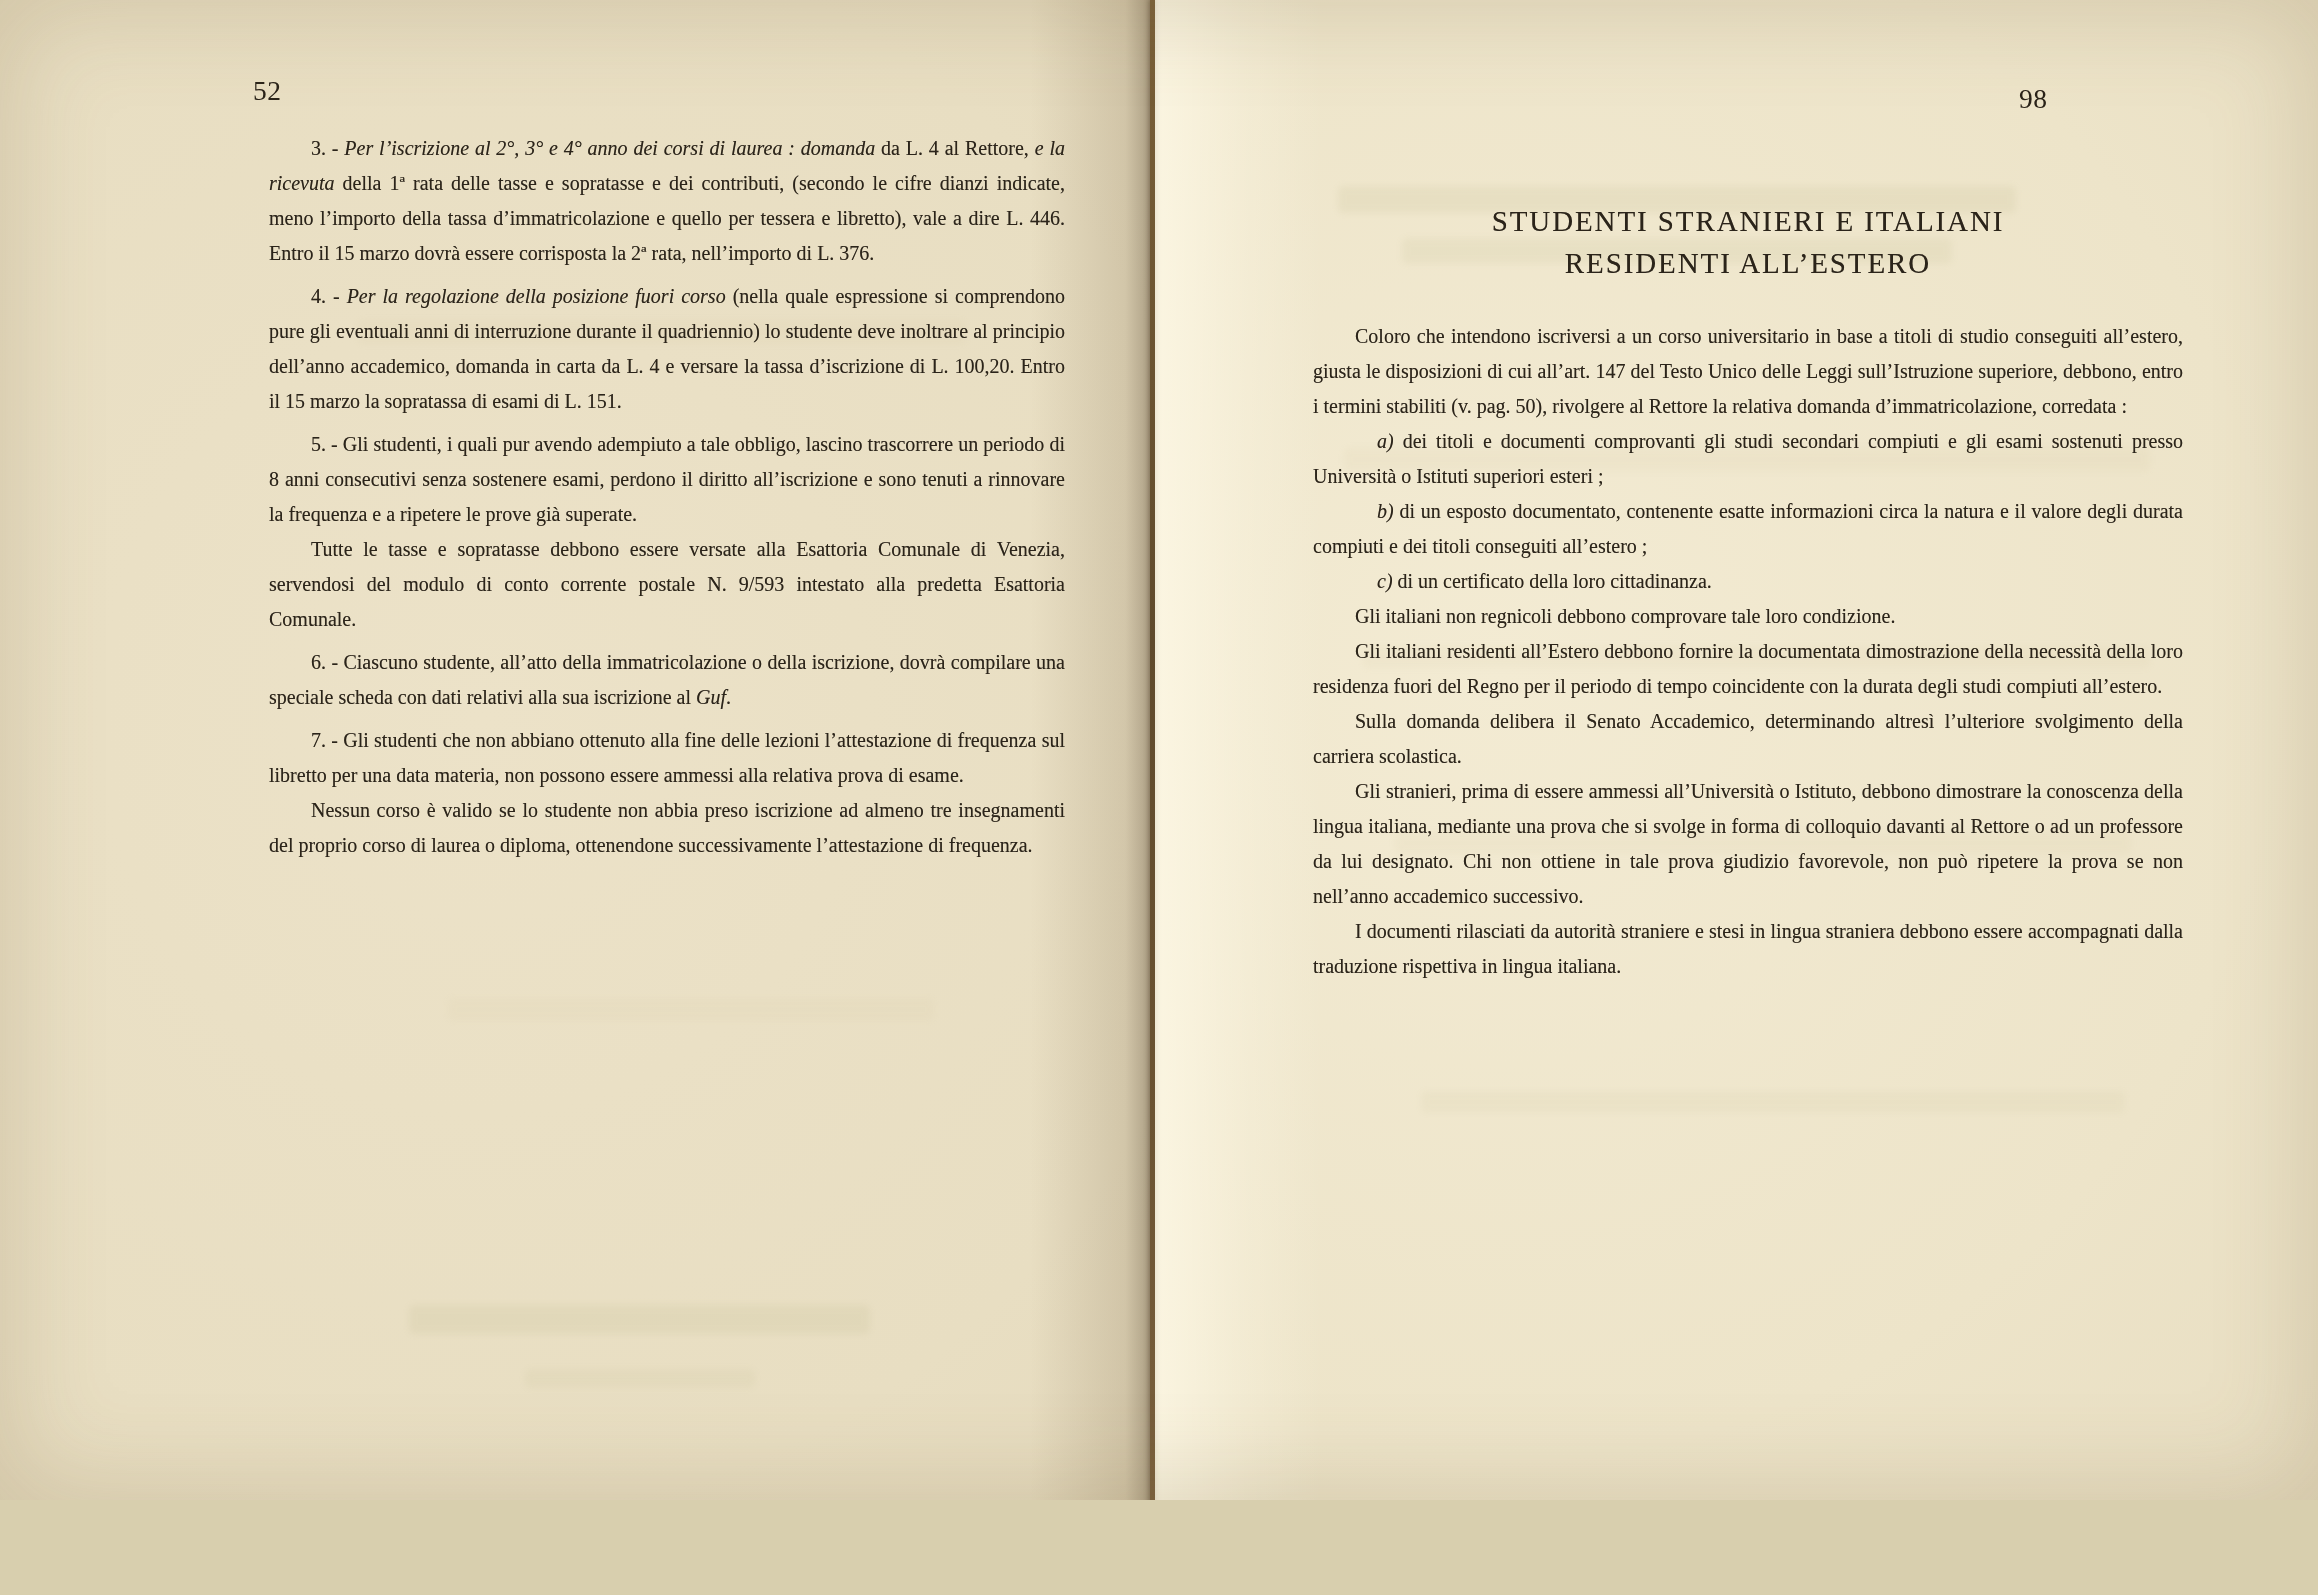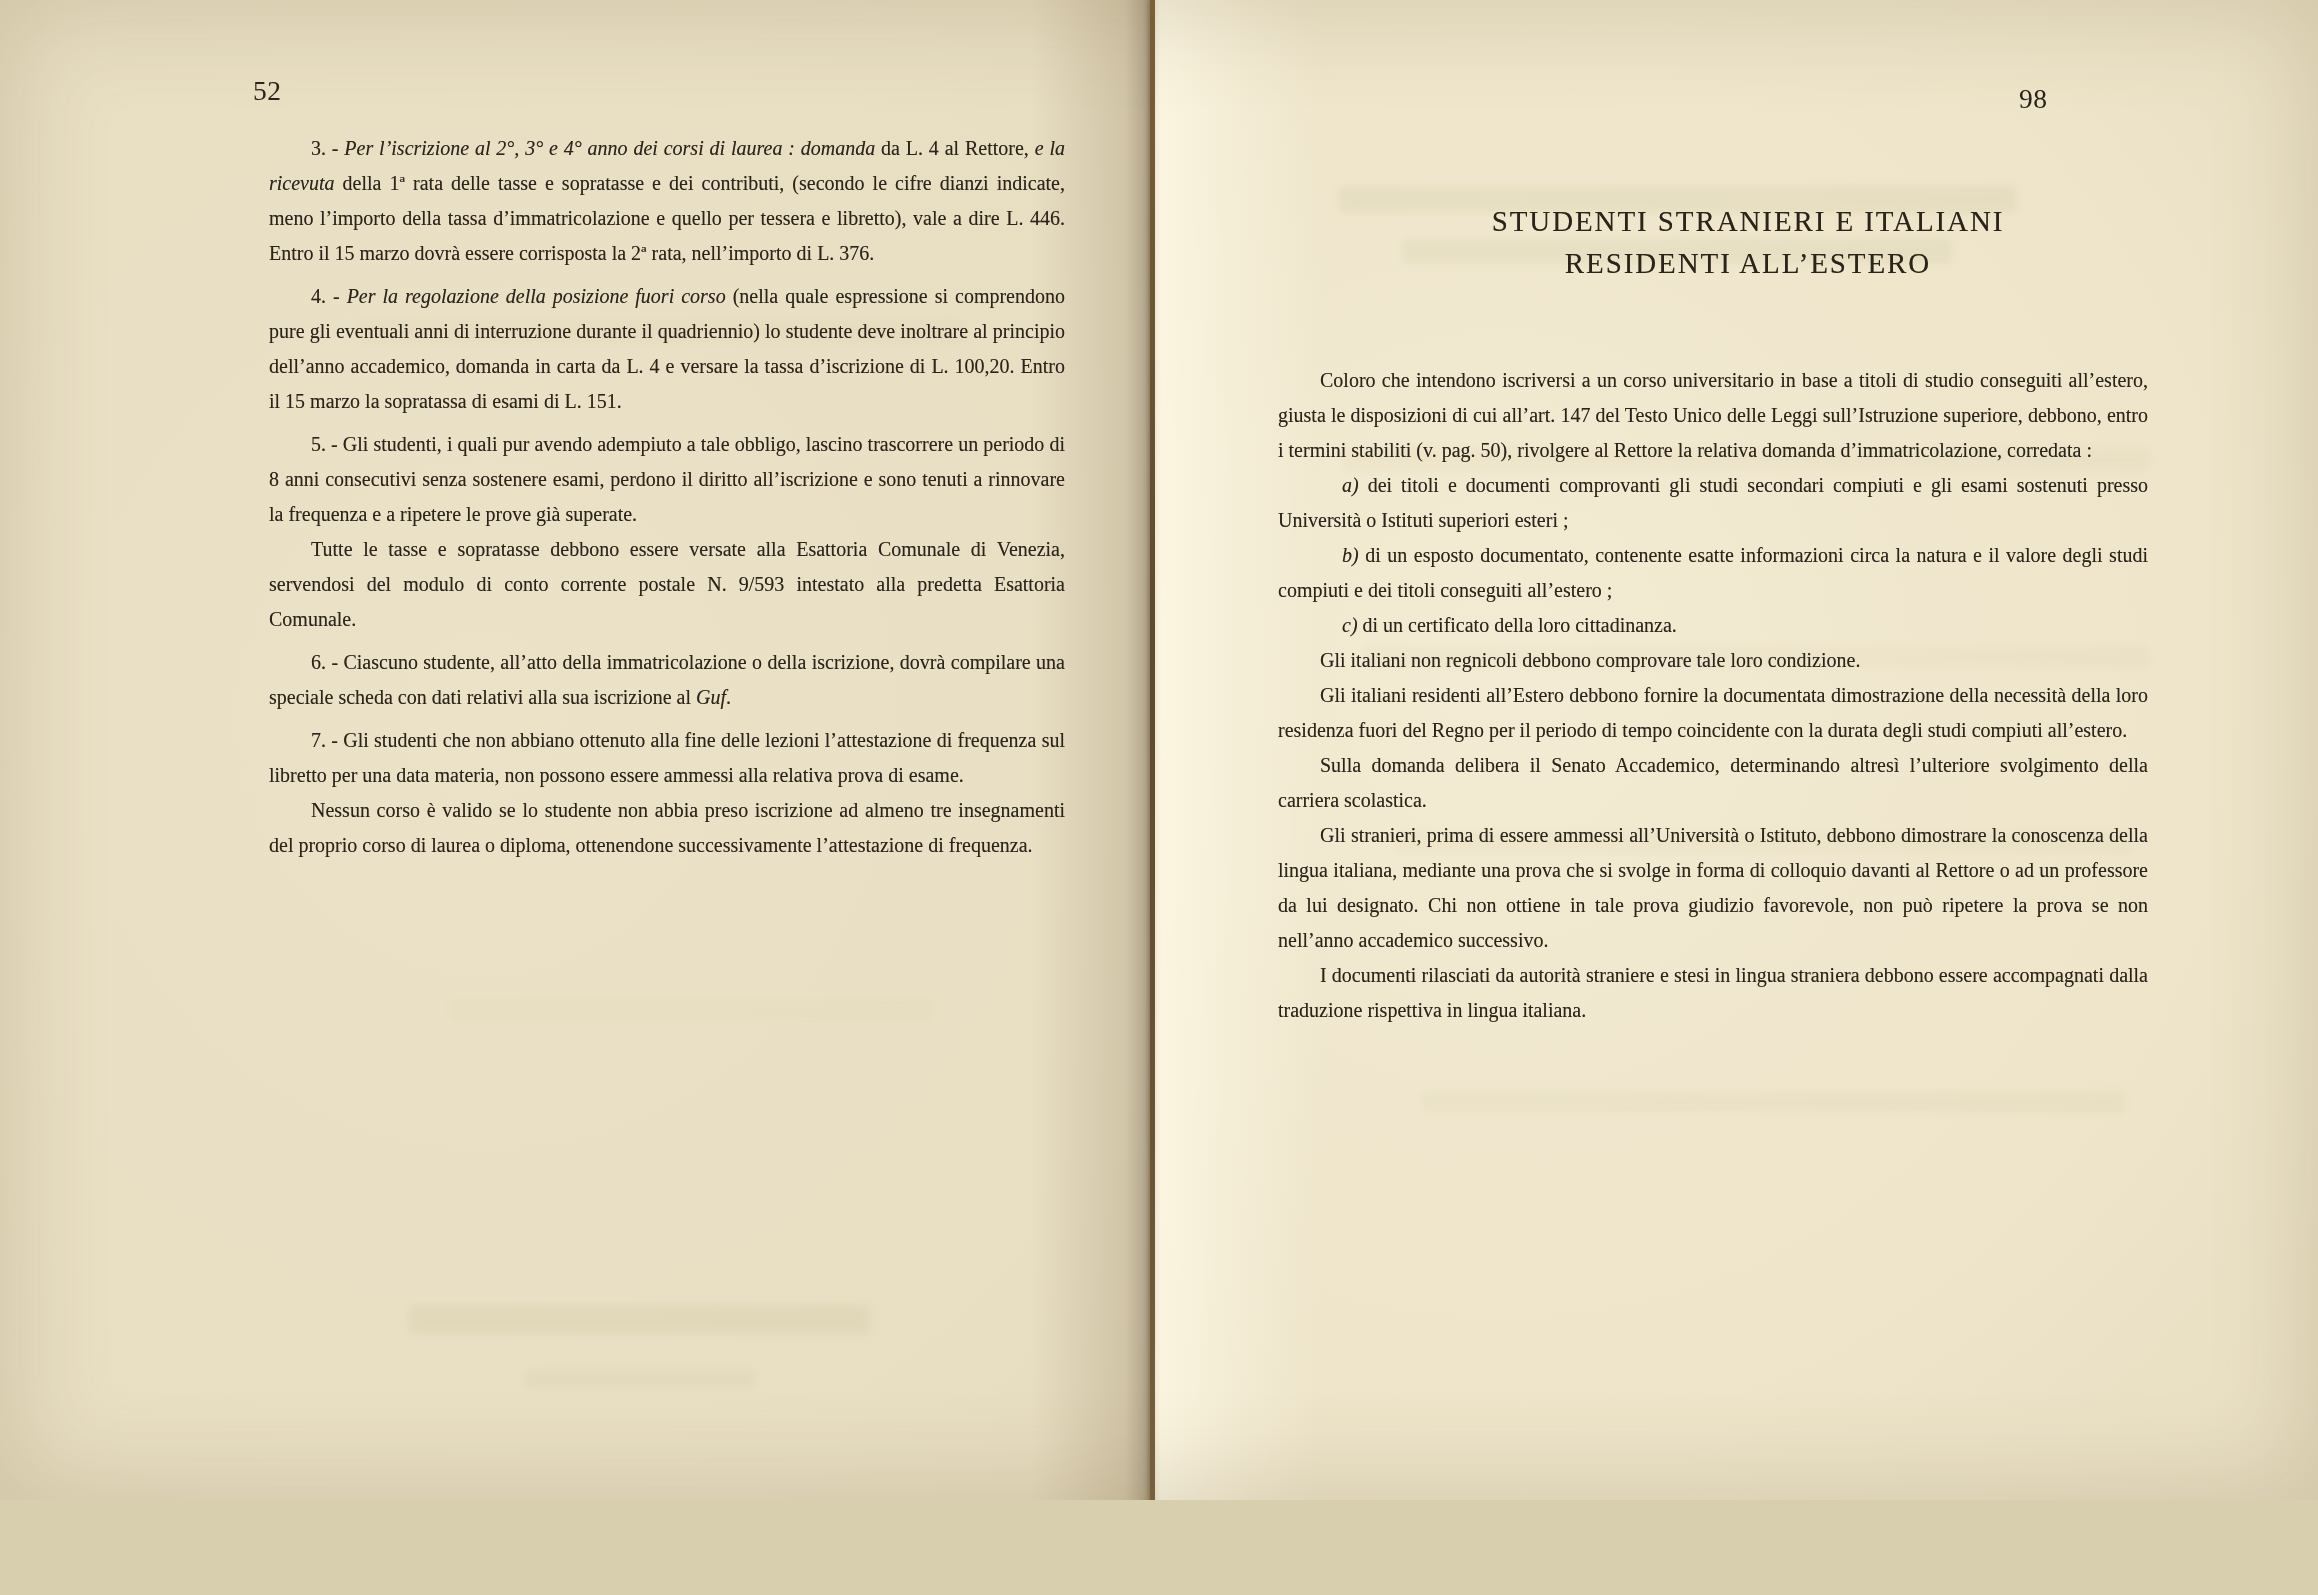--- a/index.html
+++ b/index.html
@@ -30,21 +30,21 @@
   .gutter-highlight{position:absolute;top:0;left:1155px;width:166px;height:1595px;
     background:linear-gradient(to right, rgba(255,250,232,0.75) 0%, rgba(255,250,232,0.28) 55%, rgba(255,250,232,0) 100%);}
   .edge-vignette{position:absolute;inset:0;pointer-events:none;
     box-shadow:inset 0 0 90px 19px rgba(120,100,60,0.18);}
   
   .pagenum{position:absolute;font-size:27.5px;letter-spacing:0.6px;color:var(--ink,#2b241a);}
   .pagenum-left{left:253px;top:75px;}
   .pagenum-right{left:2019px;top:83px;}
   .body-col{position:absolute;text-align:justify;hyphens:auto;-webkit-hyphens:auto;}
   .body-col-left{left:269px;top:131px;width:796px;}
-  .body-col-right{left:1278px;top:319px;width:870px;margin-top:44px;}
+  .body-col-right{left:1313px;top:319px;width:870px;}
   .para{margin:0;font-size:20px;line-height:35px;text-indent:42px;
     text-shadow:0 0 0.6px rgba(43,36,26,0.4);}
   .para.sb{margin-top:8px;}
   .para.item{text-indent:64px;}
   .title{position:absolute;left:1313px;top:200px;width:870px;text-align:center;
     font-size:29px;line-height:42px;letter-spacing:1.9px;
     text-shadow:0 0 0.6px rgba(43,36,26,0.5);}
   
   .ghost{position:absolute;filter:blur(3.8px);pointer-events:none;border-radius:5.1px;}
   .g-olive{background:#a4a06a;}
@@ -88,21 +88,21 @@
     </div>
 
   <div class="pagenum pagenum-right">98</div>
   <div class="title">
     <div>STUDENTI STRANIERI E ITALIANI</div>
     <div>RESIDENTI ALL’ESTERO</div>
   </div>
   <div class="body-col body-col-right">
       <p class="para"><span>Coloro che intendono iscriversi a un corso universitario in base a titoli di studio conseguiti all’estero, giusta le disposizioni di cui all’art. 147 del Testo Unico delle Leggi sull’Istruzione superiore, debbono, entro i termini stabiliti (v. pag. 50), rivolgere al Rettore la relativa domanda d’immatricolazione, corredata :</span></p>
       <p class="para item"><i>a)</i><span> dei titoli e documenti comprovanti gli studi secondari compiuti e gli esami sostenuti presso Università o Istituti superiori esteri ;</span></p>
-      <p class="para item"><i>b)</i><span> di un esposto documentato, contenente esatte informazioni circa la natura e il valore degli studi compiuti e dei titoli conseguiti all’estero ;</span></p>
+      <p class="para item"><i>b)</i><span> di un esposto documentato, contenente esatte informazioni circa la natura e il valore degli durata compiuti e dei titoli conseguiti all’estero ;</span></p>
       <p class="para item"><i>c)</i><span> di un certificato della loro cittadinanza.</span></p>
       <p class="para"><span>Gli italiani non regnicoli debbono comprovare tale loro condizione.</span></p>
       <p class="para"><span>Gli italiani residenti all’Estero debbono fornire la documentata dimostrazione della necessità della loro residenza fuori del Regno per il periodo di tempo coincidente con la durata degli studi compiuti all’estero.</span></p>
       <p class="para"><span>Sulla domanda delibera il Senato Accademico, determinando altresì l’ulteriore svolgimento della carriera scolastica.</span></p>
       <p class="para"><span>Gli stranieri, prima di essere ammessi all’Università o Istituto, debbono dimostrare la conoscenza della lingua italiana, mediante una prova che si svolge in forma di colloquio davanti al Rettore o ad un professore da lui designato. Chi non ottiene in tale prova giudizio favorevole, non può ripetere la prova se non nell’anno accademico successivo.</span></p>
       <p class="para"><span>I documenti rilasciati da autorità straniere e stesi in lingua straniera debbono essere accompagnati dalla traduzione rispettiva in lingua italiana.</span></p>
     </div>
 
   <div class="edge-vignette"></div>
 </div>

